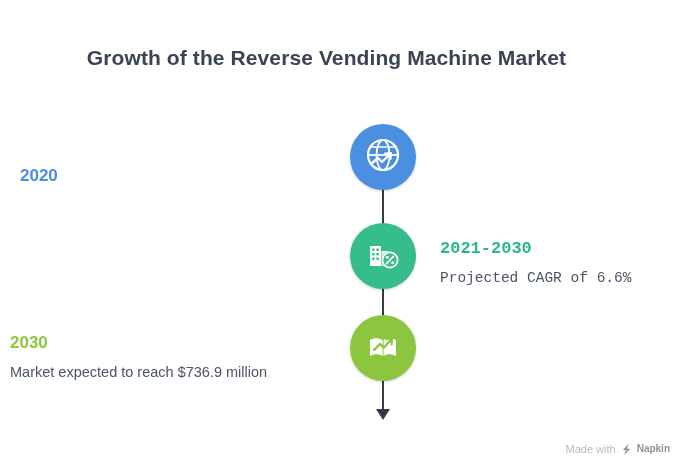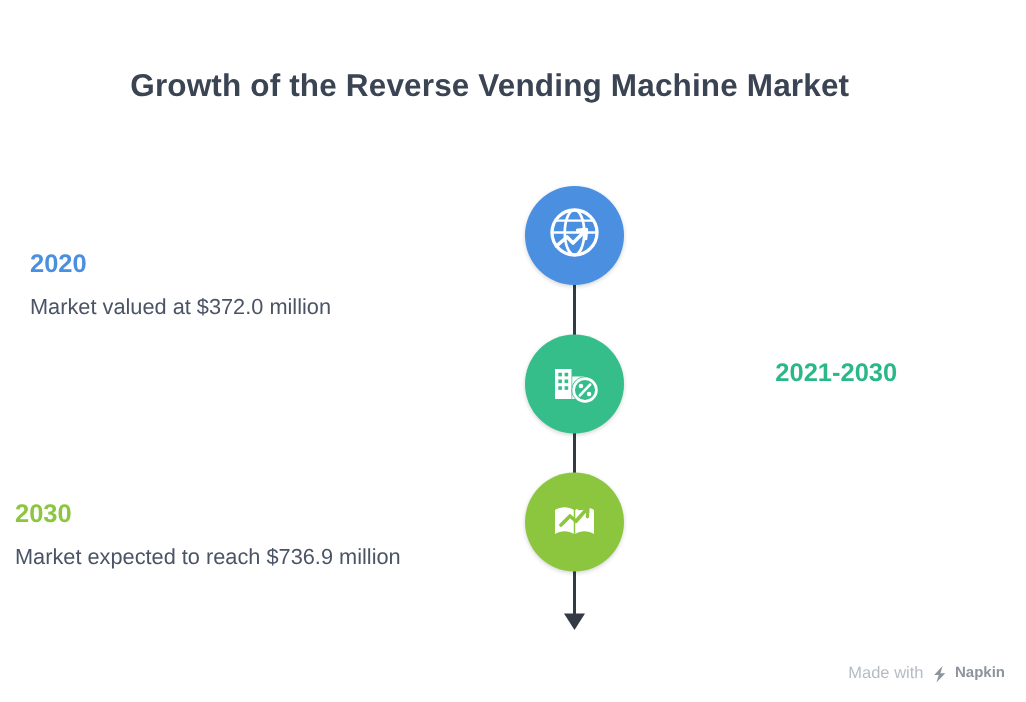--- a/index.html
+++ b/index.html
@@ -84,21 +84,22 @@
     width: 305px;
     text-align: left;
     margin-top: 29px;
   }
   .block-1 .label-year { color: #4a8fe0; }
 
   .block-2 {
     left: 440px;
     top: 238px;
     width: 235px;
-    text-align: center;
+    text-align: left;
+    font-family: Liberation Mono, monospace;
   }
   .block-2 .label-year { color: #2bb889; }
 
   .block-3 {
     left: 10px;
     top: 332px;
     width: 315px;
     text-align: left;
   }
   .block-3 .label-year { color: #8cc63f; }
@@ -170,25 +171,25 @@
       <path d="M7 14 C11 11.5 16 11.5 19.5 14 L19.5 30 C16 27.5 11 27.5 7 30 Z" fill="#ffffff"></path>
       <path d="M33 14 C29 11.5 24 11.5 20.5 14 L20.5 30 C24 27.5 29 27.5 33 30 Z" fill="#ffffff"></path>
       <path d="M11 24 L17 18 L21 21.5 L28 13.5" fill="none" stroke="#8cc63f" stroke-width="2.4" stroke-linecap="round" stroke-linejoin="round"></path>
       <path d="M23 13 L29 12.5 L28.6 18.5" fill="none" stroke="#8cc63f" stroke-width="2.2" stroke-linecap="round" stroke-linejoin="round"></path>
     </svg>
   </span>
 </div>
 
 <div class="label-block block-1">
   <div class="label-year">2020</div>
-  <div class="label-desc">Market valued at $372.0 million</div>
 </div>
 
 <div class="label-block block-2">
   <div class="label-year">2021-2030</div>
+  <div class="label-desc">Projected CAGR of 6.6%</div>
 </div>
 
 <div class="label-block block-3">
   <div class="label-year">2030</div>
   <div class="label-desc">Market expected to reach $736.9 million</div>
 </div>
 
 <div class="watermark">
   <span>Made with</span>
   <span class="wm-mark">

